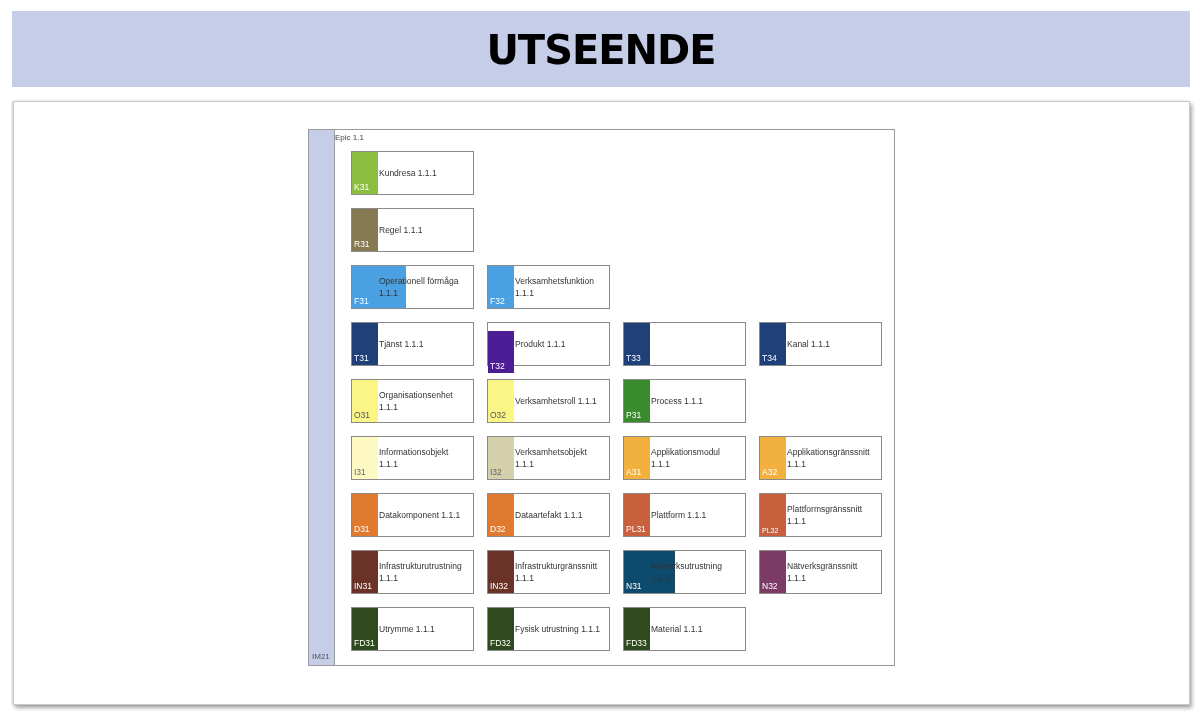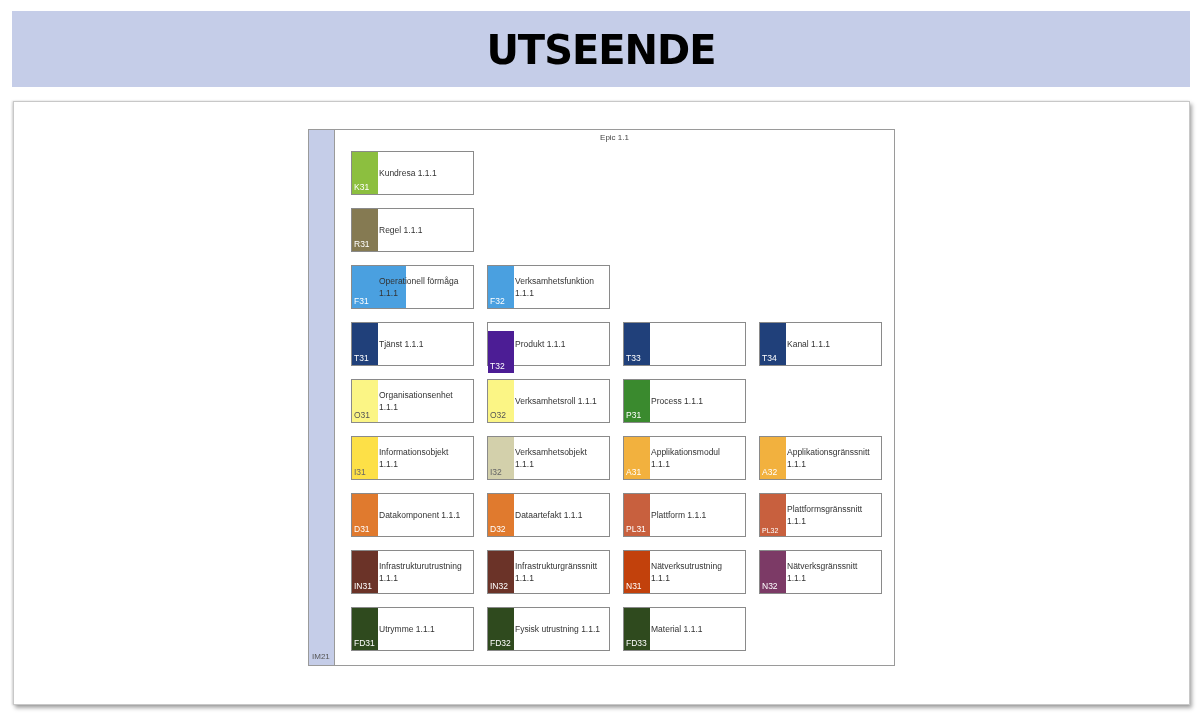--- a/index.html
+++ b/index.html
@@ -6,21 +6,21 @@
   body { width:1200px; height:719px; background:#ffffff; position:relative; overflow:hidden;
          font-family:"Liberation Sans", sans-serif; }
   .banner { position:absolute; left:12px; top:11px; width:1178px; height:76px; background:#c5cde8; }
   .banner-title { position:absolute; left:0; right:0; top:0; height:79px; line-height:79px; text-align:center;
          font-family:"DejaVu Sans", sans-serif; font-weight:bold; font-size:40px; color:#000; letter-spacing:-1px; }
   .card { position:absolute; left:13px; top:101px; width:1175px; height:602px; background:#fff;
           border:1px solid #c8c8c8; box-shadow: 2px 3px 4px rgba(0,0,0,0.35), -1px 0 2px rgba(0,0,0,0.15); }
   .frame { position:absolute; left:308px; top:129px; width:585px; height:535px; border:1px solid #9a9a9a; background:#fff; }
   .strip { position:absolute; left:0; top:0; width:25px; height:100%; background:#c5cde8; border-right:1px solid #9a9a9a; }
   .strip-label { position:absolute; left:3px; bottom:4px; font-size:8px; color:#555; }
-  .frame-title { position:absolute; top:3px; left:0; right:0; text-align:center; font-size:8px; color:#444; padding-left:26px; }
+  .frame-title { position:absolute; top:3px; left:0; right:0; text-align:left; font-size:8px; color:#444; padding-left:26px; }
   .box { position:absolute; width:121px; height:42px; border:1px solid #8a8a8a; background:#fff; }
   .tab { position:absolute; left:0; top:0; width:26px; height:100%; }
   .code { position:absolute; left:2px; bottom:2px; font-size:8.5px; color:#fff; white-space:nowrap; }
   .name { position:absolute; left:27px; top:0; bottom:0; right:2px; display:flex; align-items:center;
           font-size:8.5px; color:#333; line-height:12px; white-space:pre-line; }
 </style>
 </head>
 <body>
 
 <div class="banner">
@@ -97,21 +97,21 @@
         </div>
         <div class="name">Verksamhetsroll 1.1.1</div>
       </div>
       <div class="box" style="left: 314px; top: 249px;">
         <div class="tab" style="background: rgb(58, 138, 46);">
           <span class="code">P31</span>
         </div>
         <div class="name">Process 1.1.1</div>
       </div>
       <div class="box" style="left: 42px; top: 306px;">
-        <div class="tab" style="background: #fde047;">
+        <div class="tab" style="background: #fef9c3;">
           <span class="code" style="color: rgb(102, 102, 102);">I31</span>
         </div>
         <div class="name">Informationsobjekt
 1.1.1</div>
       </div>
       <div class="box" style="left: 178px; top: 306px;">
         <div class="tab" style="background: rgb(211, 208, 171);">
           <span class="code" style="color: rgb(102, 102, 102);">I32</span>
         </div>
         <div class="name">Verksamhetsobjekt
@@ -164,21 +164,21 @@
 1.1.1</div>
       </div>
       <div class="box" style="left: 178px; top: 420px;">
         <div class="tab" style="background: rgb(107, 51, 40);">
           <span class="code">IN32</span>
         </div>
         <div class="name">Infrastrukturgränssnitt
 1.1.1</div>
       </div>
       <div class="box" style="left: 314px; top: 420px;">
-        <div class="tab" style="background: #c2410c;">
+        <div class="tab" style="background: #0c4a6e; padding-left: 25px;">
           <span class="code">N31</span>
         </div>
         <div class="name">Nätverksutrustning
 1.1.1</div>
       </div>
       <div class="box" style="left: 450px; top: 420px;">
         <div class="tab" style="background: rgb(124, 58, 102);">
           <span class="code">N32</span>
         </div>
         <div class="name">Nätverksgränssnitt

